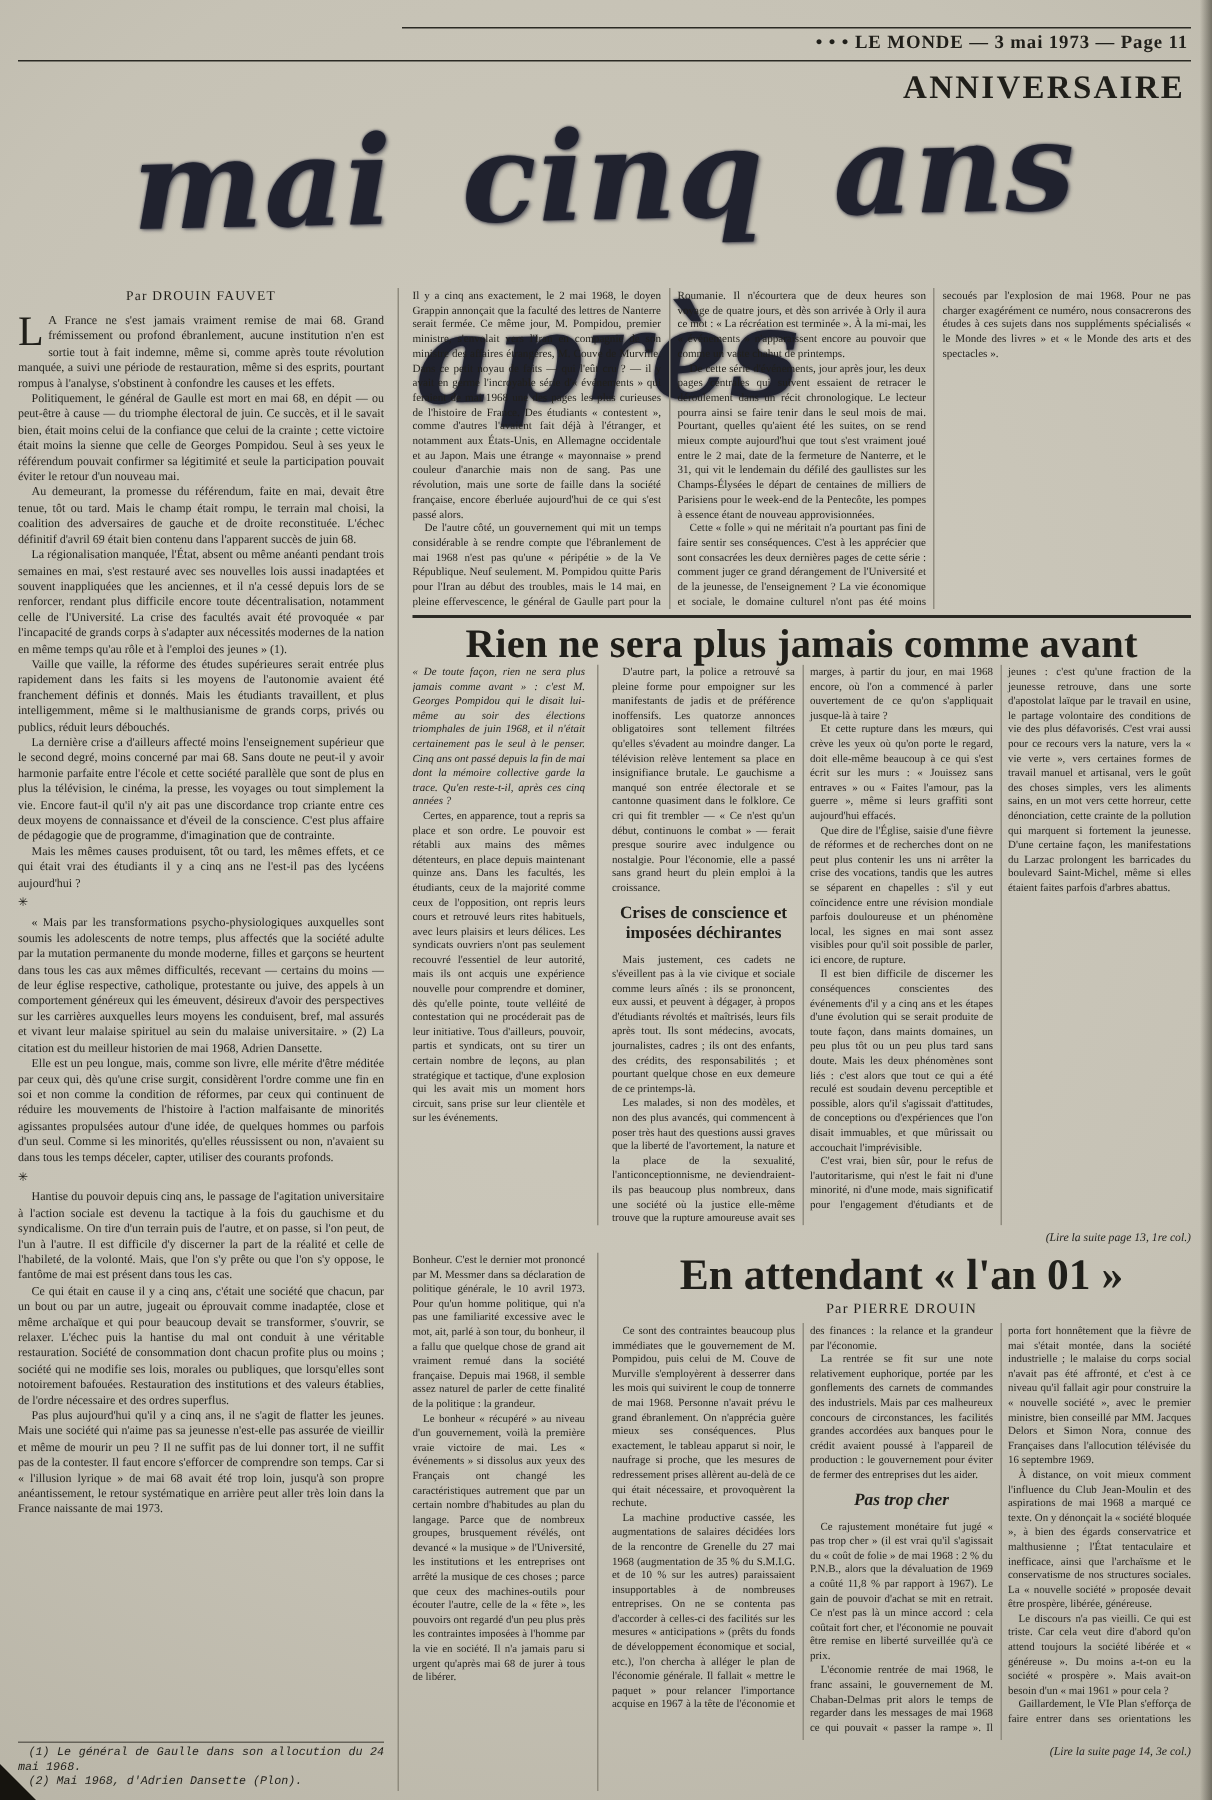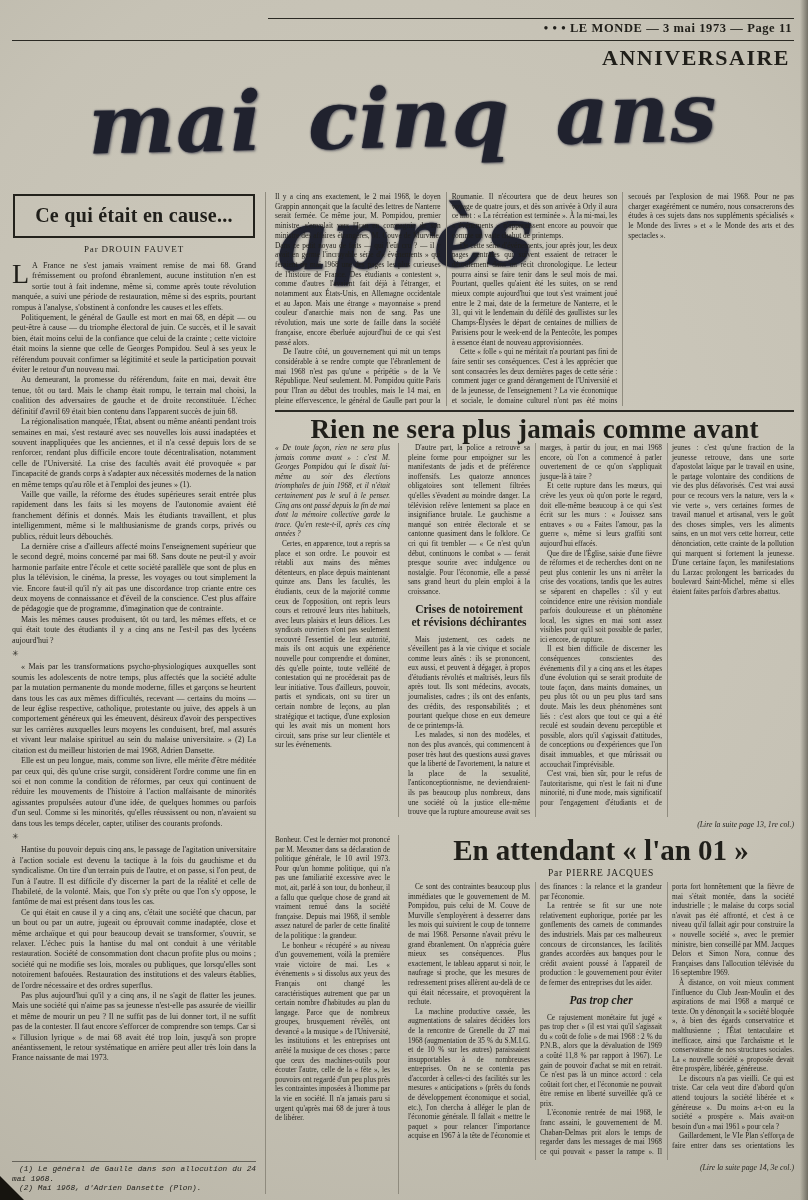--- a/index.html
+++ b/index.html
@@ -90,31 +90,30 @@
   <div class="rule-top"></div>
   <div class="mast">• • •  LE MONDE  —  3 mai 1973  —  Page 11</div>
   <div class="rule-full"></div>
   <div class="anniversaire">ANNIVERSAIRE</div>
 
   <div class="script">mai cinq ans après</div>
 
   <div class="content">
 
     <aside class="leftcol">
-      <div class="fauvet-box">Ce qui était en cause...</div>
       <div class="byline fauvet-byline">Par DROUIN FAUVET</div>
       <div class="fauvet-body">
         <p class="lead-p"><span class="dropcap">L</span><span>A France ne s'est jamais vraiment remise de mai 68. Grand frémissement ou profond ébranlement, aucune institution n'en est sortie tout à fait indemne, même si, comme après toute révolution manquée, a suivi une période de restauration, même si des esprits, pourtant rompus à l'analyse, s'obstinent à confondre les causes et les effets.</span></p>
         <div>
             <p>Politiquement, le général de Gaulle est mort en mai 68, en dépit — ou peut-être à cause — du triomphe électoral de juin. Ce succès, et il le savait bien, était moins celui de la confiance que celui de la crainte ; cette victoire était moins la sienne que celle de Georges Pompidou. Seul à ses yeux le référendum pouvait confirmer sa légitimité et seule la participation pouvait éviter le retour d'un nouveau mai.</p>
             <p>Au demeurant, la promesse du référendum, faite en mai, devait être tenue, tôt ou tard. Mais le champ était rompu, le terrain mal choisi, la coalition des adversaires de gauche et de droite reconstituée. L'échec définitif d'avril 69 était bien contenu dans l'apparent succès de juin 68.</p>
             <p>La régionalisation manquée, l'État, absent ou même anéanti pendant trois semaines en mai, s'est restauré avec ses nouvelles lois aussi inadaptées et souvent inappliquées que les anciennes, et il n'a cessé depuis lors de se renforcer, rendant plus difficile encore toute décentralisation, notamment celle de l'Université. La crise des facultés avait été provoquée « par l'incapacité de grands corps à s'adapter aux nécessités modernes de la nation en même temps qu'au rôle et à l'emploi des jeunes » (1).</p>
             <p>Vaille que vaille, la réforme des études supérieures serait entrée plus rapidement dans les faits si les moyens de l'autonomie avaient été franchement définis et donnés. Mais les étudiants travaillent, et plus intelligemment, même si le malthusianisme de grands corps, privés ou publics, réduit leurs débouchés.</p>
             <p>La dernière crise a d'ailleurs affecté moins l'enseignement supérieur que le second degré, moins concerné par mai 68. Sans doute ne peut-il y avoir harmonie parfaite entre l'école et cette société parallèle que sont de plus en plus la télévision, le cinéma, la presse, les voyages ou tout simplement la vie. Encore faut-il qu'il n'y ait pas une discordance trop criante entre ces deux moyens de connaissance et d'éveil de la conscience. C'est plus affaire de pédagogie que de programme, d'imagination que de contrainte.</p>
-            <p>Mais les mêmes causes produisent, tôt ou tard, les mêmes effets, et ce qui était toute des étudiants il y a cinq ans ne l'est-il pas des lycéens aujourd'hui ?</p>
+            <p>Mais les mêmes causes produisent, tôt ou tard, les mêmes effets, et ce qui était vrai des étudiants il y a cinq ans ne l'est-il pas des lycéens aujourd'hui ?</p>
           </div>
         <p class="sep">✳</p>
         <div>
             <p>« Mais par les transformations psycho-physiologiques auxquelles sont soumis les adolescents de notre temps, plus affectés que la société adulte par la mutation permanente du monde moderne, filles et garçons se heurtent dans tous les cas aux mêmes difficultés, recevant — certains du moins — de leur église respective, catholique, protestante ou juive, des appels à un comportement généreux qui les émeuvent, désireux d'avoir des perspectives sur les carrières auxquelles leurs moyens les conduisent, bref, mal assurés et vivant leur malaise spirituel au sein du malaise universitaire. » (2) La citation est du meilleur historien de mai 1968, Adrien Dansette.</p>
             <p>Elle est un peu longue, mais, comme son livre, elle mérite d'être méditée par ceux qui, dès qu'une crise surgit, considèrent l'ordre comme une fin en soi et non comme la condition de réformes, par ceux qui continuent de réduire les mouvements de l'histoire à l'action malfaisante de minorités agissantes propulsées autour d'une idée, de quelques hommes ou parfois d'un seul. Comme si les minorités, qu'elles réussissent ou non, n'avaient su dans tous les temps déceler, capter, utiliser des courants profonds.</p>
           </div>
         <p class="sep">✳</p>
         <div>
             <p>Hantise du pouvoir depuis cinq ans, le passage de l'agitation universitaire à l'action sociale est devenu la tactique à la fois du gauchisme et du syndicalisme. On tire d'un terrain puis de l'autre, et on passe, si l'on peut, de l'un à l'autre. Il est difficile d'y discerner la part de la réalité et celle de l'habileté, de la volonté. Mais, que l'on s'y prête ou que l'on s'y oppose, le fantôme de mai est présent dans tous les cas.</p>
             <p>Ce qui était en cause il y a cinq ans, c'était une société que chacun, par un bout ou par un autre, jugeait ou éprouvait comme inadaptée, close et même archaïque et qui pour beaucoup devait se transformer, s'ouvrir, se relaxer. L'échec puis la hantise du mal ont conduit à une véritable restauration. Société de consommation dont chacun profite plus ou moins ; société qui ne modifie ses lois, morales ou publiques, que lorsqu'elles sont notoirement bafouées. Restauration des institutions et des valeurs établies, de l'ordre nécessaire et des ordres superflus.</p>
@@ -142,42 +141,42 @@
           <div class="v-col1">
             <p class="lede">« De toute façon, rien ne sera plus jamais comme avant » : c'est M. Georges Pompidou qui le disait lui-même au soir des élections triomphales de juin 1968, et il n'était certainement pas le seul à le penser. Cinq ans ont passé depuis la fin de mai dont la mémoire collective garde la trace. Qu'en reste-t-il, après ces cinq années ?</p>
             <div>
                 <p>Certes, en apparence, tout a repris sa place et son ordre. Le pouvoir est rétabli aux mains des mêmes détenteurs, en place depuis maintenant quinze ans. Dans les facultés, les étudiants, ceux de la majorité comme ceux de l'opposition, ont repris leurs cours et retrouvé leurs rites habituels, avec leurs plaisirs et leurs délices. Les syndicats ouvriers n'ont pas seulement recouvré l'essentiel de leur autorité, mais ils ont acquis une expérience nouvelle pour comprendre et dominer, dès qu'elle pointe, toute velléité de contestation qui ne procéderait pas de leur initiative. Tous d'ailleurs, pouvoir, partis et syndicats, ont su tirer un certain nombre de leçons, au plan stratégique et tactique, d'une explosion qui les avait mis un moment hors circuit, sans prise sur leur clientèle et sur les événements.</p>
               </div>
           </div>
           <div class="v-rest">
             <div>
                 <p>D'autre part, la police a retrouvé sa pleine forme pour empoigner sur les manifestants de jadis et de préférence inoffensifs. Les quatorze annonces obligatoires sont tellement filtrées qu'elles s'évadent au moindre danger. La télévision relève lentement sa place en insignifiance brutale. Le gauchisme a manqué son entrée électorale et se cantonne quasiment dans le folklore. Ce cri qui fit trembler — « Ce n'est qu'un début, continuons le combat » — ferait presque sourire avec indulgence ou nostalgie. Pour l'économie, elle a passé sans grand heurt du plein emploi à la croissance.</p>
               </div>
-            <h3 class="subhead">Crises de notoirement et révisions déchirantes</h3>
+            <h3 class="subhead">Crises de conscience et imposées déchirantes</h3>
             <div>
                 <p>Mais justement, ces cadets ne s'éveillent pas à la vie civique et sociale comme leurs aînés : ils se prononcent, eux aussi, et peuvent à dégager, à propos d'étudiants révoltés et maîtrisés, leurs fils après tout. Ils sont médecins, avocats, journalistes, cadres ; ils ont des enfants, des crédits, des responsabilités ; et pourtant quelque chose en eux demeure de ce printemps-là.</p>
                 <p>Les malades, si non des modèles, et non des plus avancés, qui commencent à poser très haut des questions aussi graves que la liberté de l'avortement, la nature et la place de la sexualité, l'anticonceptionnisme, ne deviendraient-ils pas beaucoup plus nombreux, dans une société où la justice elle-même trouve que la rupture amoureuse avait ses marges, à partir du jour, en mai 1968 encore, où l'on a commencé à parler ouvertement de ce qu'on s'appliquait jusque-là à taire ?</p>
                 <p>Et cette rupture dans les mœurs, qui crève les yeux où qu'on porte le regard, doit elle-même beaucoup à ce qui s'est écrit sur les murs : « Jouissez sans entraves » ou « Faites l'amour, pas la guerre », même si leurs graffiti sont aujourd'hui effacés.</p>
                 <p>Que dire de l'Église, saisie d'une fièvre de réformes et de recherches dont on ne peut plus contenir les uns ni arrêter la crise des vocations, tandis que les autres se séparent en chapelles : s'il y eut coïncidence entre une révision mondiale parfois douloureuse et un phénomène local, les signes en mai sont assez visibles pour qu'il soit possible de parler, ici encore, de rupture.</p>
                 <p>Il est bien difficile de discerner les conséquences conscientes des événements d'il y a cinq ans et les étapes d'une évolution qui se serait produite de toute façon, dans maints domaines, un peu plus tôt ou un peu plus tard sans doute. Mais les deux phénomènes sont liés : c'est alors que tout ce qui a été reculé est soudain devenu perceptible et possible, alors qu'il s'agissait d'attitudes, de conceptions ou d'expériences que l'on disait immuables, et que mûrissait ou accouchait l'imprévisible.</p>
                 <p>C'est vrai, bien sûr, pour le refus de l'autoritarisme, qui n'est le fait ni d'une minorité, ni d'une mode, mais significatif pour l'engagement d'étudiants et de jeunes : c'est qu'une fraction de la jeunesse retrouve, dans une sorte d'apostolat laïque par le travail en usine, le partage volontaire des conditions de vie des plus défavorisés. C'est vrai aussi pour ce recours vers la nature, vers la « vie verte », vers certaines formes de travail manuel et artisanal, vers le goût des choses simples, vers les aliments sains, en un mot vers cette horreur, cette dénonciation, cette crainte de la pollution qui marquent si fortement la jeunesse. D'une certaine façon, les manifestations du Larzac prolongent les barricades du boulevard Saint-Michel, même si elles étaient faites parfois d'arbres abattus.</p>
               </div>
           </div>
         </div>
         <div class="cont">(Lire la suite page 13, 1re col.)</div>
       </section>
 
       <section class="drouin">
         <div class="d-col1">
             <p>Bonheur. C'est le dernier mot prononcé par M. Messmer dans sa déclaration de politique générale, le 10 avril 1973. Pour qu'un homme politique, qui n'a pas une familiarité excessive avec le mot, ait, parlé à son tour, du bonheur, il a fallu que quelque chose de grand ait vraiment remué dans la société française. Depuis mai 1968, il semble assez naturel de parler de cette finalité de la politique : la grandeur.</p>
             <p>Le bonheur « récupéré » au niveau d'un gouvernement, voilà la première vraie victoire de mai. Les « événements » si dissolus aux yeux des Français ont changé les caractéristiques autrement que par un certain nombre d'habitudes au plan du langage. Parce que de nombreux groupes, brusquement révélés, ont devancé « la musique » de l'Université, les institutions et les entreprises ont arrêté la musique de ces choses ; parce que ceux des machines-outils pour écouter l'autre, celle de la « fête », les pouvoirs ont regardé d'un peu plus près les contraintes imposées à l'homme par la vie en société. Il n'a jamais paru si urgent qu'après mai 68 de jurer à tous de libérer.</p>
           </div>
         <div class="d-main">
           <h2 class="d-title">En attendant « l'an 01 »</h2>
-          <div class="byline d-byline">Par PIERRE JACQUES</div>
+          <div class="byline d-byline">Par PIERRE DROUIN</div>
           <div class="d-flow">
             <div>
                 <p>Ce sont des contraintes beaucoup plus immédiates que le gouvernement de M. Pompidou, puis celui de M. Couve de Murville s'employèrent à desserrer dans les mois qui suivirent le coup de tonnerre de mai 1968. Personne n'avait prévu le grand ébranlement. On n'apprécia guère mieux ses conséquences. Plus exactement, le tableau apparut si noir, le naufrage si proche, que les mesures de redressement prises allèrent au-delà de ce qui était nécessaire, et provoquèrent la rechute.</p>
                 <p>La machine productive cassée, les augmentations de salaires décidées lors de la rencontre de Grenelle du 27 mai 1968 (augmentation de 35 % du S.M.I.G. et de 10 % sur les autres) paraissaient insupportables à de nombreuses entreprises. On ne se contenta pas d'accorder à celles-ci des facilités sur les mesures « anticipations » (prêts du fonds de développement économique et social, etc.), l'on chercha à alléger le plan de l'économie générale. Il fallait « mettre le paquet » pour relancer l'importance acquise en 1967 à la tête de l'économie et des finances : la relance et la grandeur par l'économie.</p>
                 <p>La rentrée se fit sur une note relativement euphorique, portée par les gonflements des carnets de commandes des industriels. Mais par ces malheureux concours de circonstances, les facilités grandes accordées aux banques pour le crédit avaient poussé à l'appareil de production : le gouvernement pour éviter de fermer des entreprises dut les aider.</p>
               </div>
             <h3 class="subhead subhead-it">Pas trop cher</h3>
             <div>
                 <p>Ce rajustement monétaire fut jugé « pas trop cher » (il est vrai qu'il s'agissait du « coût de folie » de mai 1968 : 2 % du P.N.B., alors que la dévaluation de 1969 a coûté 11,8 % par rapport à 1967). Le gain de pouvoir d'achat se mit en retrait. Ce n'est pas là un mince accord : cela coûtait fort cher, et l'économie ne pouvait être remise en liberté surveillée qu'à ce prix.</p>
                 <p>L'économie rentrée de mai 1968, le franc assaini, le gouvernement de M. Chaban-Delmas prit alors le temps de regarder dans les messages de mai 1968 ce qui pouvait « passer la rampe ». Il porta fort honnêtement que la fièvre de mai s'était montée, dans la société industrielle ; le malaise du corps social n'avait pas été affronté, et c'est à ce niveau qu'il fallait agir pour construire la « nouvelle société », avec le premier ministre, bien conseillé par MM. Jacques Delors et Simon Nora, connue des Françaises dans l'allocution télévisée du 16 septembre 1969.</p>

